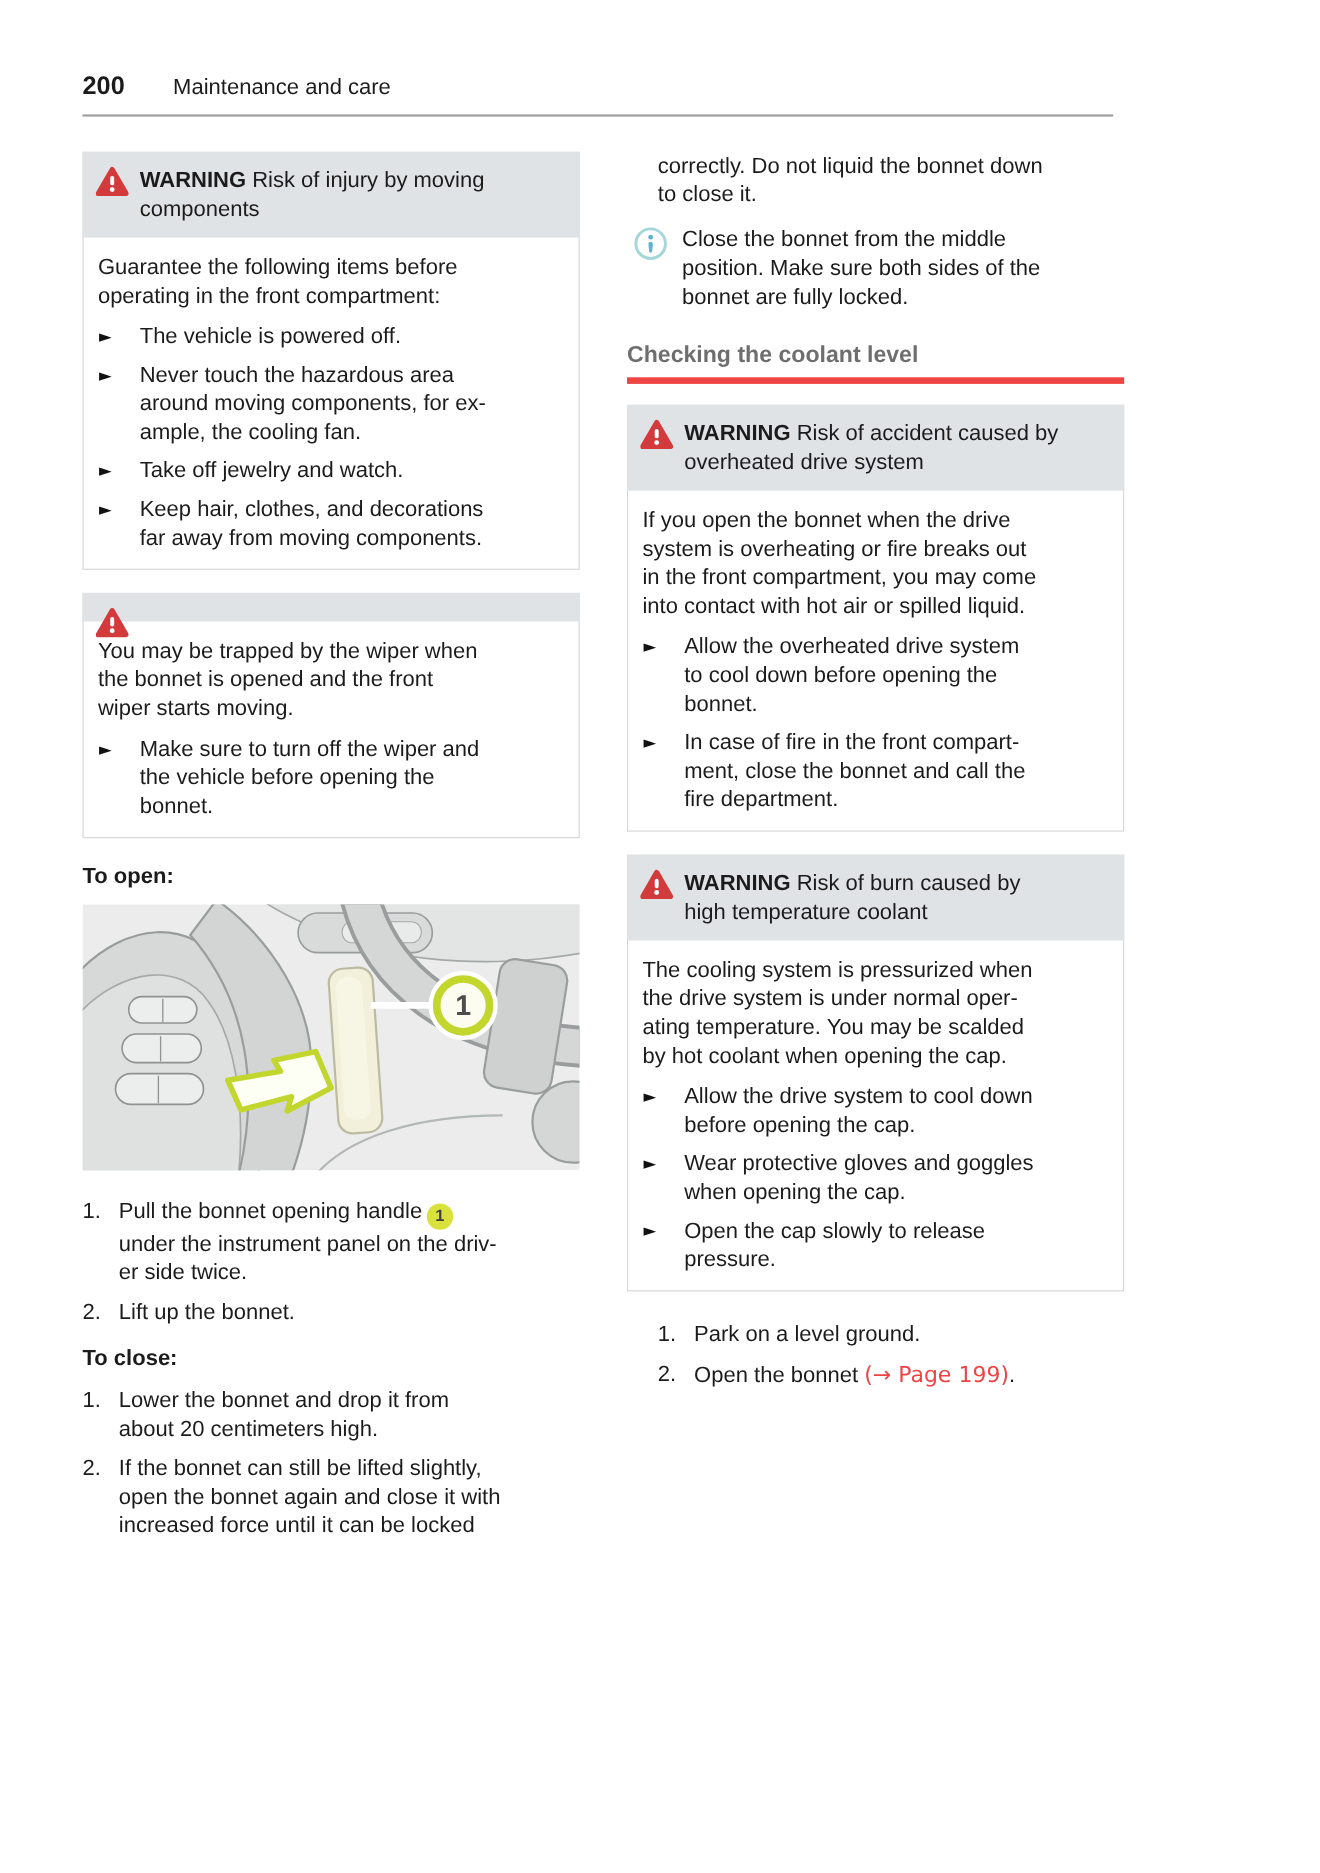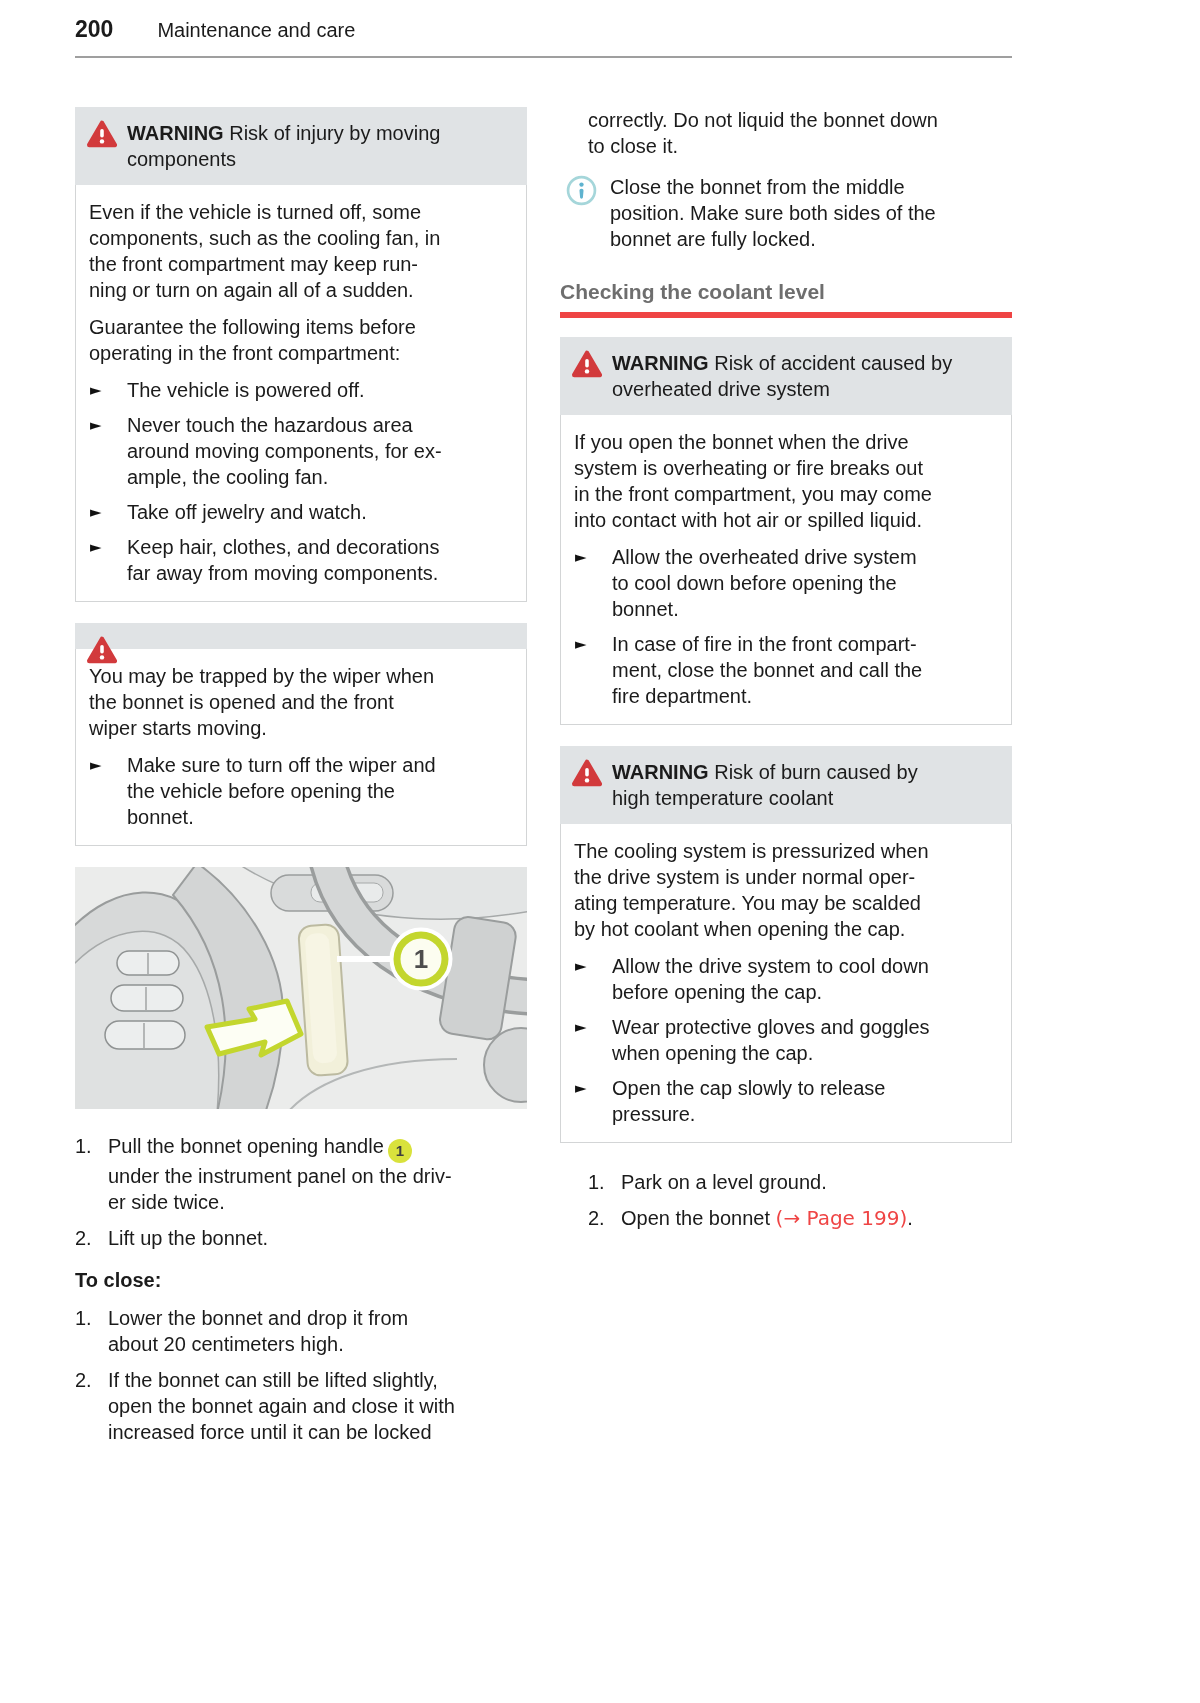--- a/index.html
+++ b/index.html
@@ -2,29 +2,29 @@
 <html><head>
 <meta charset="utf-8">
 <style>
   html,body{margin:0;padding:0;background:#ffffff;}
   body{
     width:1200px;min-height:1703px;
     font-family:"Liberation Sans",sans-serif;
     color:#1b1b1b;
     -webkit-font-smoothing:antialiased;
   }
-  .sheet{width:937px;margin-left:75px;padding-top:16px;}
+  .sheet{width:937px;margin-left:75px;padding-top:64px;}
 
   
   .pg-header{display:flex;align-items:baseline;border-bottom:2px solid #9f9f9f;padding-bottom:13px;}
   .pg-num{font-size:23px;font-weight:bold;}
   .pg-title{font-size:20px;margin-left:44px;}
 
   
-  .cols{display:flex;gap:33px;margin-top:49px;}
+  .cols{display:flex;gap:43px;margin-top:32px;}
   .col{width:452px;flex:none;font-size:20px;line-height:26px;}
 
   
   .wbox{border:1px solid #d3d5d6;margin-bottom:21px;background:#fff;}
   .wband{background:#e0e3e5;position:relative;padding:13px 10px 13px 52px;margin:-1px -1px 0 -1px;}
   .wicon{position:absolute;left:12px;top:13px;}
   .wtitle{font-size:20px;line-height:26px;}
   .wlabel{font-weight:bold;}
   .wtext{white-space:pre-line;}
   .wbody{padding:14px 10px 15px 13px;}
@@ -81,24 +81,20 @@
                 <circle cx="13" cy="18.4" r="1.9" fill="#fff"></circle>
               </svg>
           </span>
           <div class="wtitle">
             <span class="wlabel">WARNING</span>
             <span class="wtext">Risk of injury by moving
 components</span>
           </div>
         </div>
         <div class="wbody">
-          <p class="para">Even if the vehicle is turned off, some
-components, such as the cooling fan, in
-the front compartment may keep run-
-ning or turn on again all of a sudden.</p>
           <p class="para">Guarantee the following items before
 operating in the front compartment:</p>
           <div class="bullet">
               <span class="bmark">►</span>
               <span class="btext">The vehicle is powered off.</span>
             </div>
           <div class="bullet">
               <span class="bmark">►</span>
               <span class="btext">Never touch the hazardous area
 around moving components, for ex-
@@ -132,20 +128,21 @@
 wiper starts moving.</p>
           <div class="bullet">
               <span class="bmark">►</span>
               <span class="btext">Make sure to turn off the wiper and
 the vehicle before opening the
 bonnet.</span>
             </div>
         </div>
       </div>
 
+      <div class="subhead">To open:</div>
 
       <div class="illus">
         <svg viewBox="0 0 452 242" width="452" height="242">
           <rect width="452" height="242" fill="#ebeceb"></rect>
 
           <path d="M150 -4 L 456 -4 L 456 44 C 378 58, 298 54, 238 32 C 210 22, 180 8, 162 -4 Z" fill="#e3e5e5" stroke="#a6a9a9" stroke-width="1.5"></path>
           <rect x="196" y="8" width="122" height="36" rx="18" fill="#d9dbdb" stroke="#9a9d9d" stroke-width="1.5"></rect>
           <rect x="236" y="16" width="72" height="19" rx="9" fill="#e9ebeb" stroke="#a6a9a9" stroke-width="1"></rect>
 
           <path d="M252 -8 C 270 66, 336 122, 458 130" fill="none" stroke="#9a9d9d" stroke-width="38"></path>

